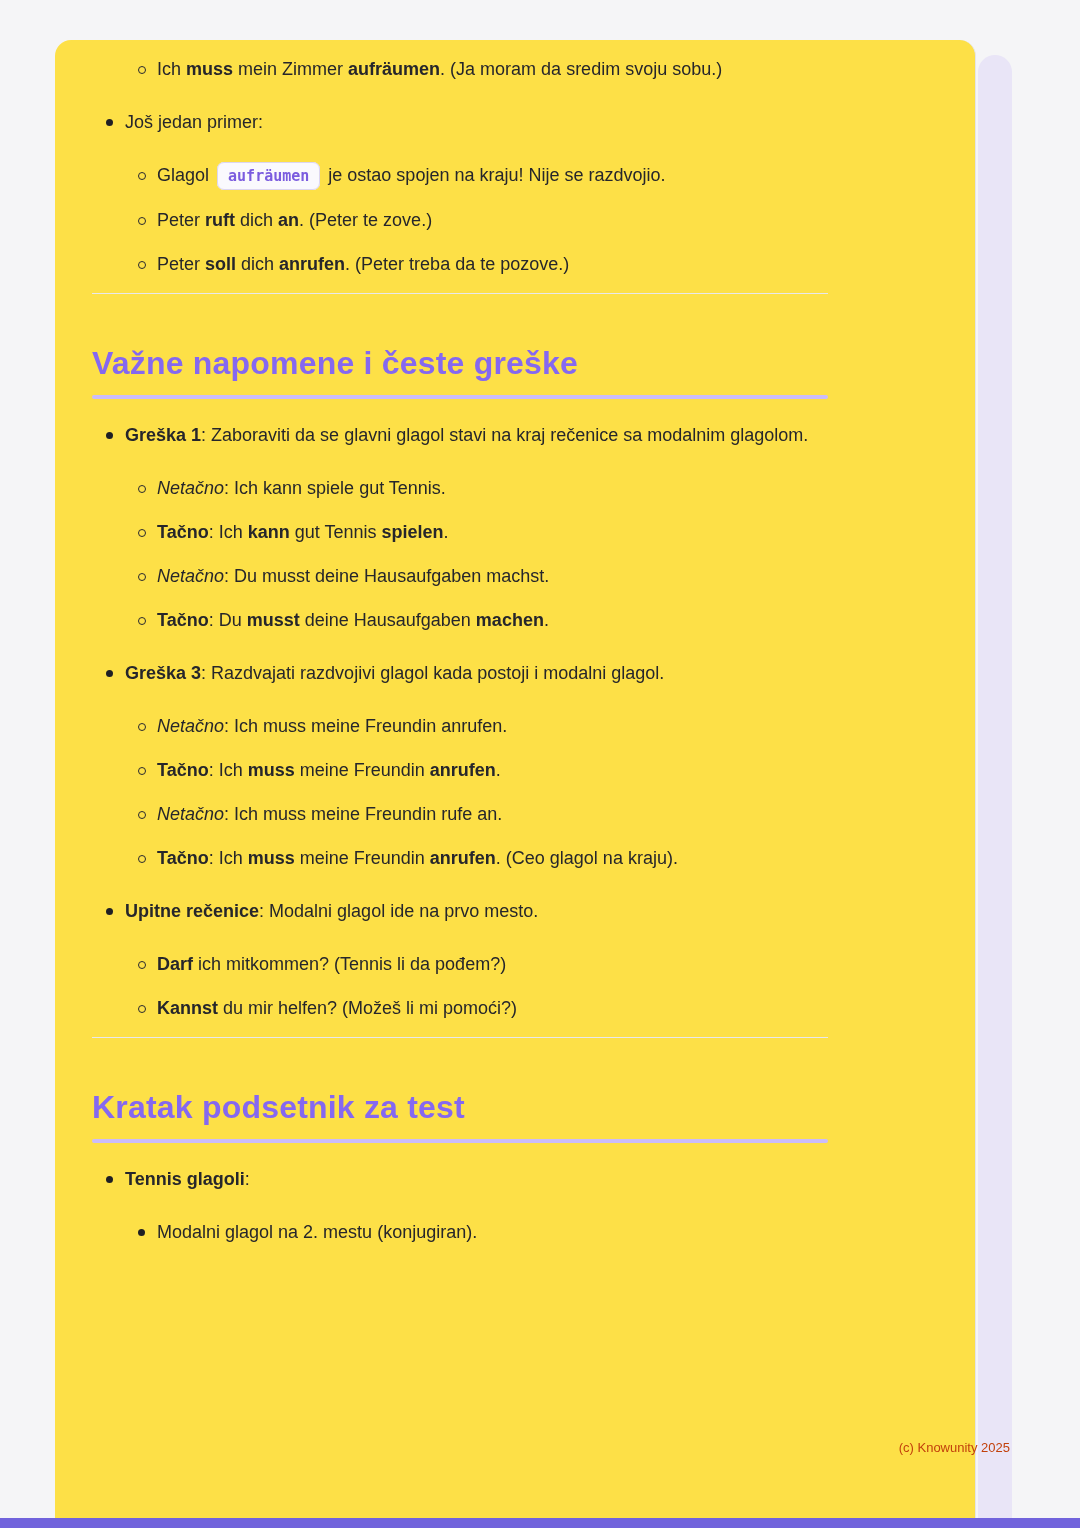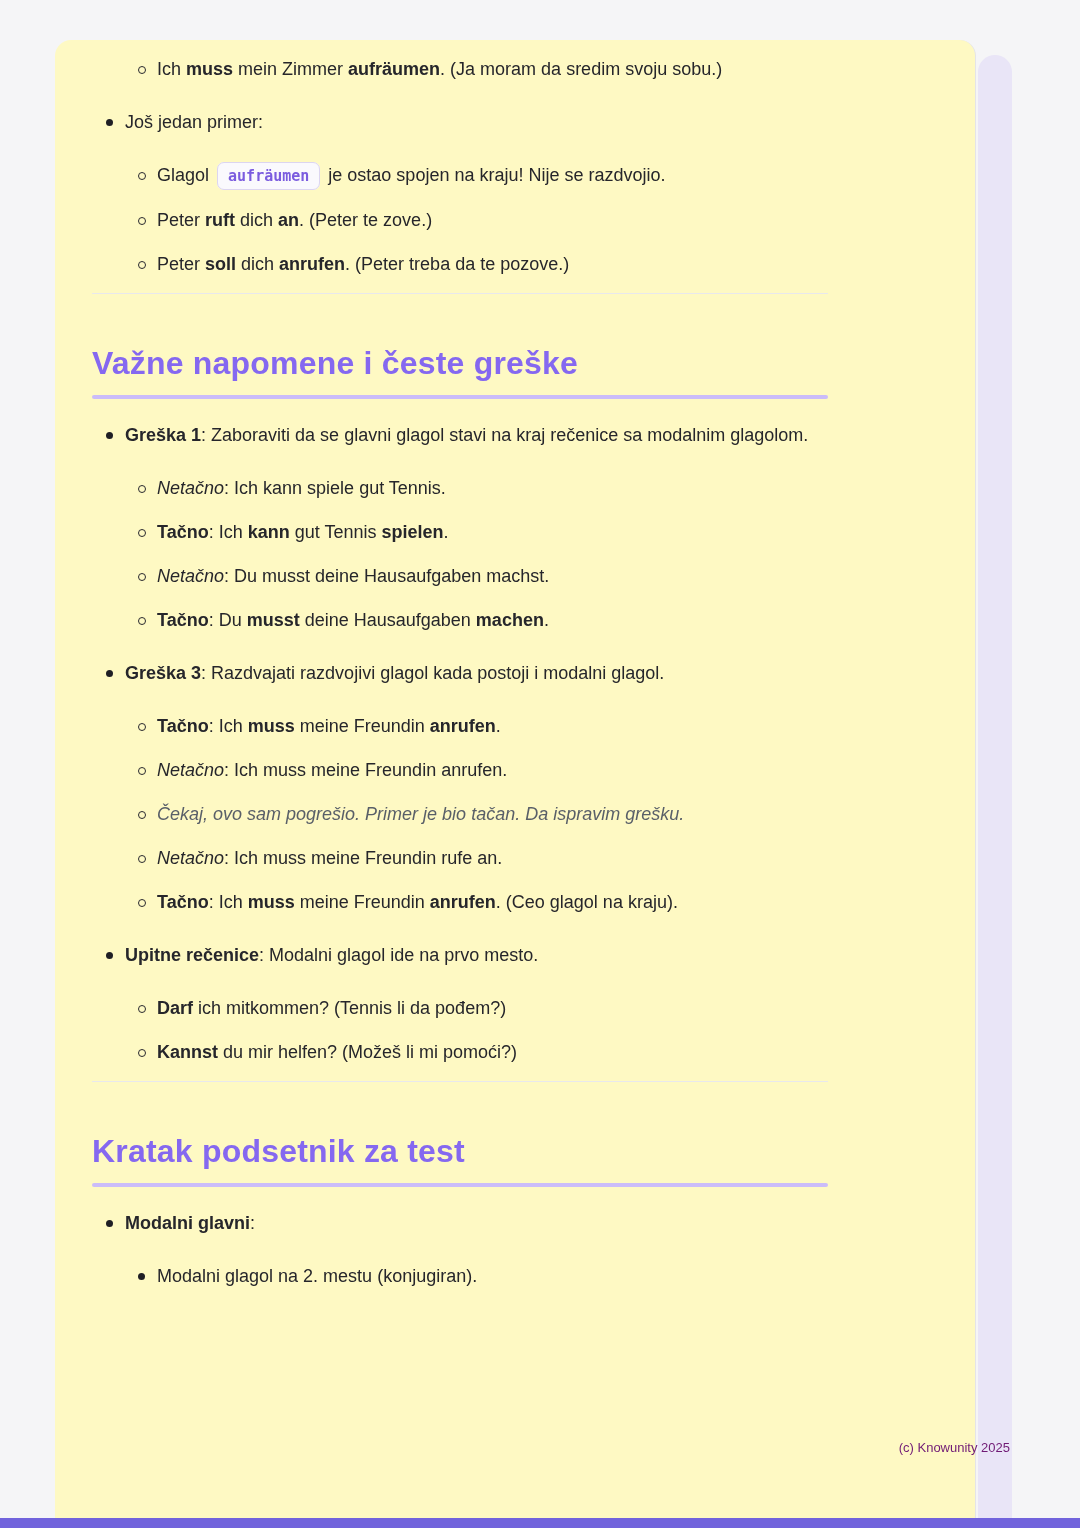--- a/index.html
+++ b/index.html
@@ -8,21 +8,21 @@
     position:relative;
     overflow:hidden;
     background:#f5f5f7;
     color:#26262b;
     font-family:"Liberation Sans", sans-serif;
   }
   .card {
     position:absolute;
     left:55px; top:40px; bottom:0;
     width:921px;
-    background:#fef9c3;
+    background:#fde047;
     border-radius:16px 16px 0 0;
     border-right:1px solid #e4e4e9;
   }
   .content {
     margin-left:37px;
     width:736px;
     padding-top:13px;
   }
   .item {
     display:flex;
@@ -73,21 +73,21 @@
     background:#cbbcf9;
     border-radius:2px;
     margin-top:17px;
   }
   .heading-bar + .list { margin-top:16px; }
   .footer-credit {
     position:absolute;
     top:1440px;
     right:70px;
     font-size:13px;
-    color:#701a75;
+    color:#c2410c;
     z-index:5;
   }
   .scrollbar-track {
     position:absolute;
     top:55px; right:68px; bottom:0;
     width:34px;
     background:#e9e5f7;
     border-radius:17px 17px 0 0;
     z-index:2;
   }
@@ -149,29 +149,25 @@
         <div class="item lvl2">
           <span class="bullet bullet-circle"></span>
           <span class="text"><span class="seg-b">Tačno</span><span>: Du </span><span class="seg-b">musst</span><span> deine Hausaufgaben </span><span class="seg-b">machen</span><span>.</span></span>
         </div>
         <div class="item lvl1">
           <span class="bullet bullet-disc"></span>
           <span class="text"><span class="seg-b">Greška 3</span><span>: Razdvajati razdvojivi glagol kada postoji i modalni glagol.</span></span>
         </div>
         <div class="item lvl2">
           <span class="bullet bullet-circle"></span>
+          <span class="text"><span class="seg-i">Netačno</span><span>: Ich muss meine Freundin anrufen.</span></span>
+        </div>
+        <div class="item lvl2">
+          <span class="bullet bullet-circle"></span>
           <span class="text"><span class="seg-b">Tačno</span><span>: Ich </span><span class="seg-b">muss</span><span> meine Freundin </span><span class="seg-b">anrufen</span><span>.</span></span>
-        </div>
-        <div class="item lvl2">
-          <span class="bullet bullet-circle"></span>
-          <span class="text"><span class="seg-i">Netačno</span><span>: Ich muss meine Freundin anrufen.</span></span>
-        </div>
-        <div class="item lvl2">
-          <span class="bullet bullet-circle"></span>
-          <span class="text"><span class="seg-i seg-muted">Čekaj, ovo sam pogrešio. Primer je bio tačan. Da ispravim grešku.</span></span>
         </div>
         <div class="item lvl2">
           <span class="bullet bullet-circle"></span>
           <span class="text"><span class="seg-i">Netačno</span><span>: Ich muss meine Freundin rufe an.</span></span>
         </div>
         <div class="item lvl2">
           <span class="bullet bullet-circle"></span>
           <span class="text"><span class="seg-b">Tačno</span><span>: Ich </span><span class="seg-b">muss</span><span> meine Freundin </span><span class="seg-b">anrufen</span><span>. (Ceo glagol na kraju).</span></span>
         </div>
         <div class="item lvl1">
@@ -186,21 +182,21 @@
           <span class="bullet bullet-circle"></span>
           <span class="text"><span class="seg-b">Kannst</span><span> du mir helfen? (Možeš li mi pomoći?)</span></span>
         </div>
       </div>
       <div class="divider"></div>
       <h2 class="section-heading">Kratak podsetnik za test</h2>
       <div class="heading-bar"></div>
       <div class="list">
         <div class="item lvl1">
           <span class="bullet bullet-disc"></span>
-          <span class="text"><span class="seg-b">Modalni glavni</span><span>:</span></span>
+          <span class="text"><span class="seg-b">Tennis glagoli</span><span>:</span></span>
         </div>
         <div class="item lvl2">
           <span class="bullet bullet-disc"></span>
           <span class="text"><span>Modalni glagol na 2. mestu (konjugiran).</span></span>
         </div>
       </div>
     </div>
 </div>
 
 <div class="scrollbar-track"></div>

